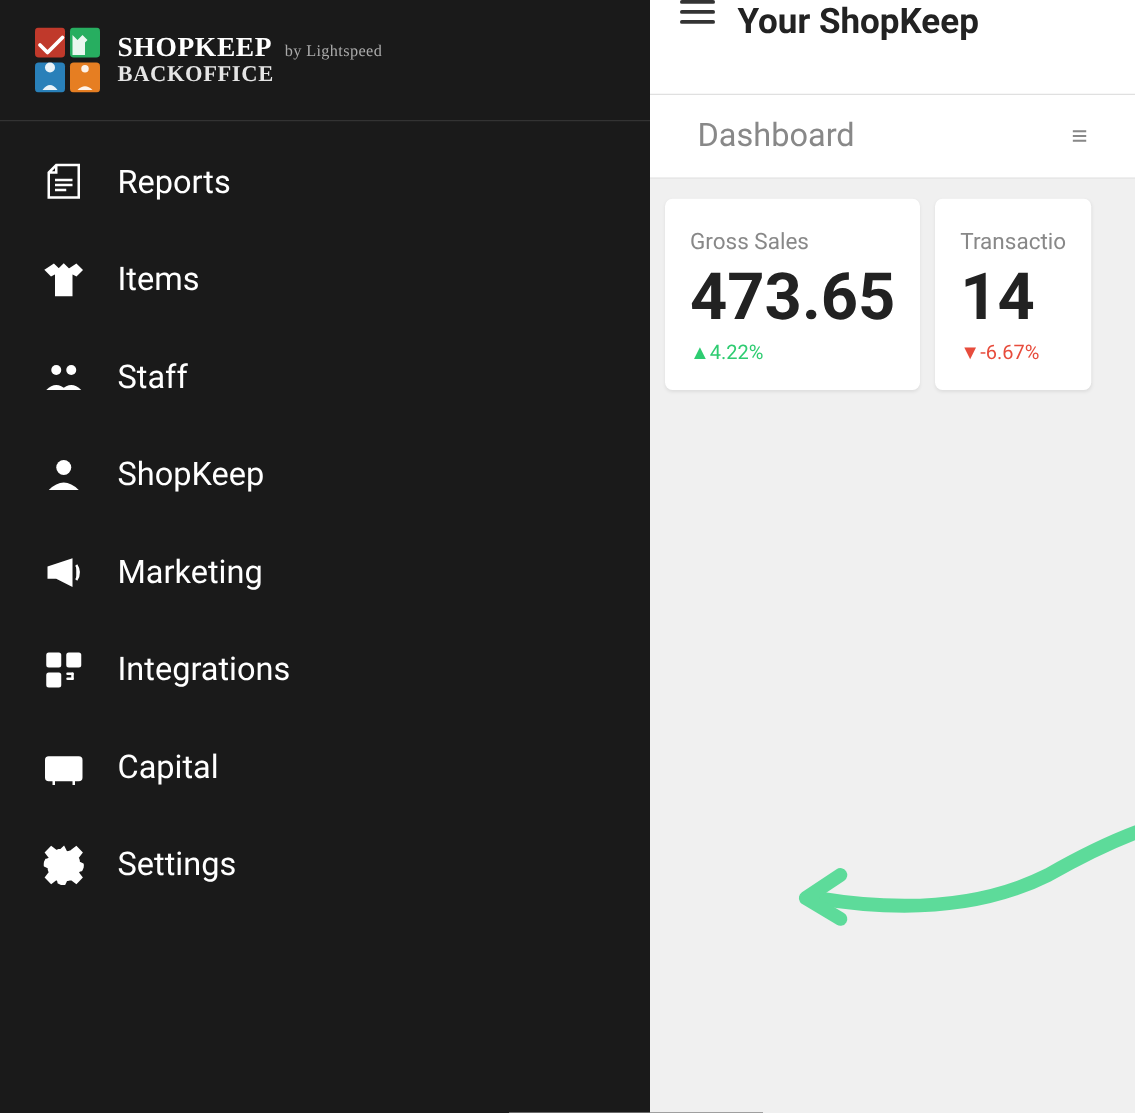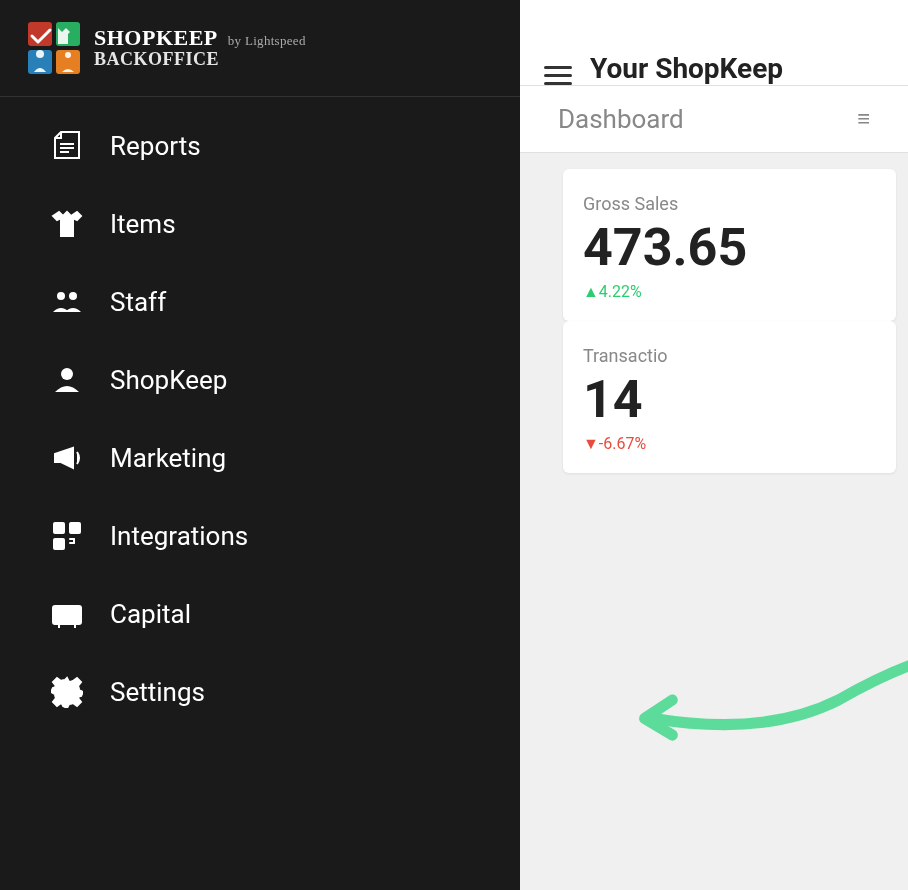--- a/index.html
+++ b/index.html
@@ -66,21 +66,21 @@
     }
 
     .sidebar-nav {
       flex: 1;
       padding: 10px 0;
     }
 
     .nav-item {
       display: flex;
       align-items: center;
-      padding: 18px 46px;
+      padding: 18px 30px;
       cursor: pointer;
       color: #ffffff;
       font-size: 26px;
       font-weight: 500;
       transition: background 0.15s;
     }
 
     .nav-icon {
       width: 42px;
       height: 42px;
@@ -111,23 +111,23 @@
       display: flex;
       flex-direction: column;
       height: 890px;
       overflow: hidden;
     }
 
     
     .main-header {
       background: #ffffff;
       display: flex;
-      align-items: flex-end;
+      align-items: flex-start;
       padding: 0 24px;
-      height: 86px;
+      height: 76px;
       border-bottom: 1px solid #e0e0e0;
     }
 
     .hamburger-icon {
       margin-right: 18px;
       cursor: pointer;
       display: flex;
       flex-direction: column;
       gap: 5px;
     }
@@ -164,22 +164,22 @@
 
     .list-icon {
       color: #888;
       font-size: 22px;
     }
 
     
     .cards-area {
       padding: 16px 12px;
       display: flex;
-      flex-direction: column;
-      margin-left: 31px;
+      flex-direction: row;
+      gap: 12px;
     }
 
     .card {
       background: #ffffff;
       border-radius: 6px;
       padding: 24px 20px 20px;
       box-shadow: 0 1px 3px rgba(0,0,0,0.08);
     }
 
     .card-title {

